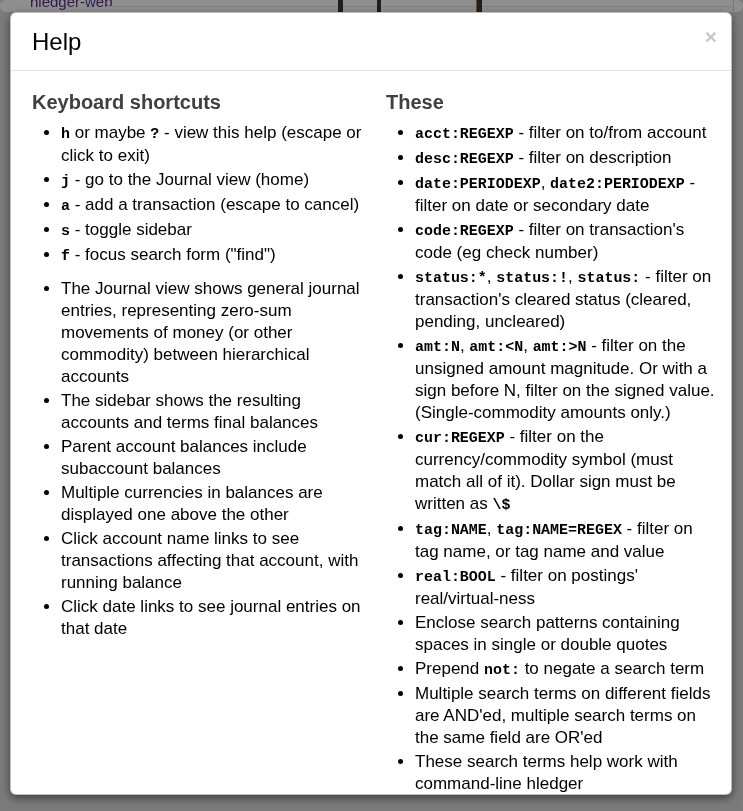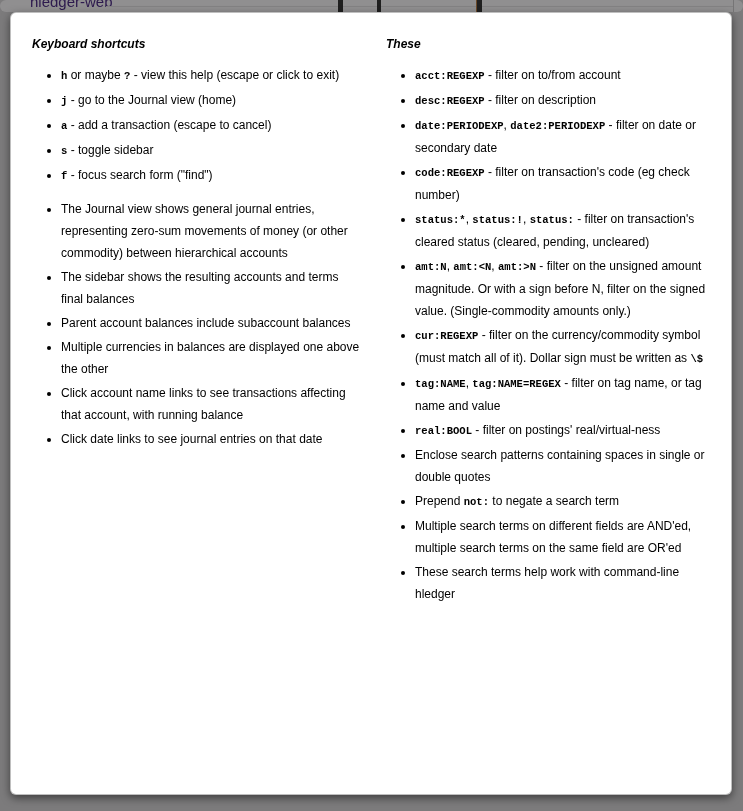--- a/index.html
+++ b/index.html
@@ -39,42 +39,46 @@
     position:absolute;right:14px;top:13px;
     background:none;border:0;padding:0;cursor:pointer;
     font-family:"Liberation Sans",sans-serif;
     font-size:21px;font-weight:700;line-height:1;
     color:#000;opacity:.22;text-shadow:0 1px 0 #fff;
   }
   .modal-body{display:flex;padding:4px 15px 40px 21px;}
   .col{width:50%;box-sizing:border-box;color:#000;}
   .col-left{padding-right:12px;}
   .col-right{padding-left:12px;}
-  .col-heading{font-size:12px;font-weight:700;line-height:18px;margin:18px 0 0 0;color:#000000;font-style:italic;}
-  .help-list{margin:11px 0 10px 0;padding:0 0 0 29px;font-size:12px;line-height:22px;list-style:disc outside;}
+  .col-heading{font-size:20px;font-weight:700;line-height:18px;margin:18px 0 0 0;color:#404040;}
+  .help-list{margin:11px 0 10px 0;padding:0 0 0 29px;font-size:17px;line-height:22px;list-style:disc outside;}
   .help-list li{margin:0 0 2px 0;}
   code{
     font-family:"Liberation Mono","DejaVu Sans Mono",monospace;
     font-weight:700;font-size:88%;color:#000;
   }
 </style>
 </head>
 <body>
 
 <div class="top-strip">
   <a class="brand">hledger-web</a>
   <div class="strip-line"></div>
   <div class="frag frag-1"></div>
   <div class="frag frag-2"></div>
   <div class="frag frag-3"></div>
   <div class="strip-right-edge"></div>
 </div>
 <div style="position:absolute;left:0;top:795px;width:743px;height:16px;"></div>
 
 <div class="modal">
+  <div class="modal-header">
+    <h3 class="modal-title">Help</h3>
+    <button class="close-btn">×</button>
+  </div>
   <div class="modal-body">
     <div class="col col-left">
         <h4 class="col-heading">Keyboard shortcuts</h4>
         <ul class="help-list">
           <li><code>h</code><span> or maybe </span><code>?</code><span> - view this help (escape or click to exit)</span></li>
           <li><code>j</code><span> - go to the Journal view (home)</span></li>
           <li><code>a</code><span> - add a transaction (escape to cancel)</span></li>
           <li><code>s</code><span> - toggle sidebar</span></li>
           <li><code>f</code><span> - focus search form ("find")</span></li>
         </ul>

